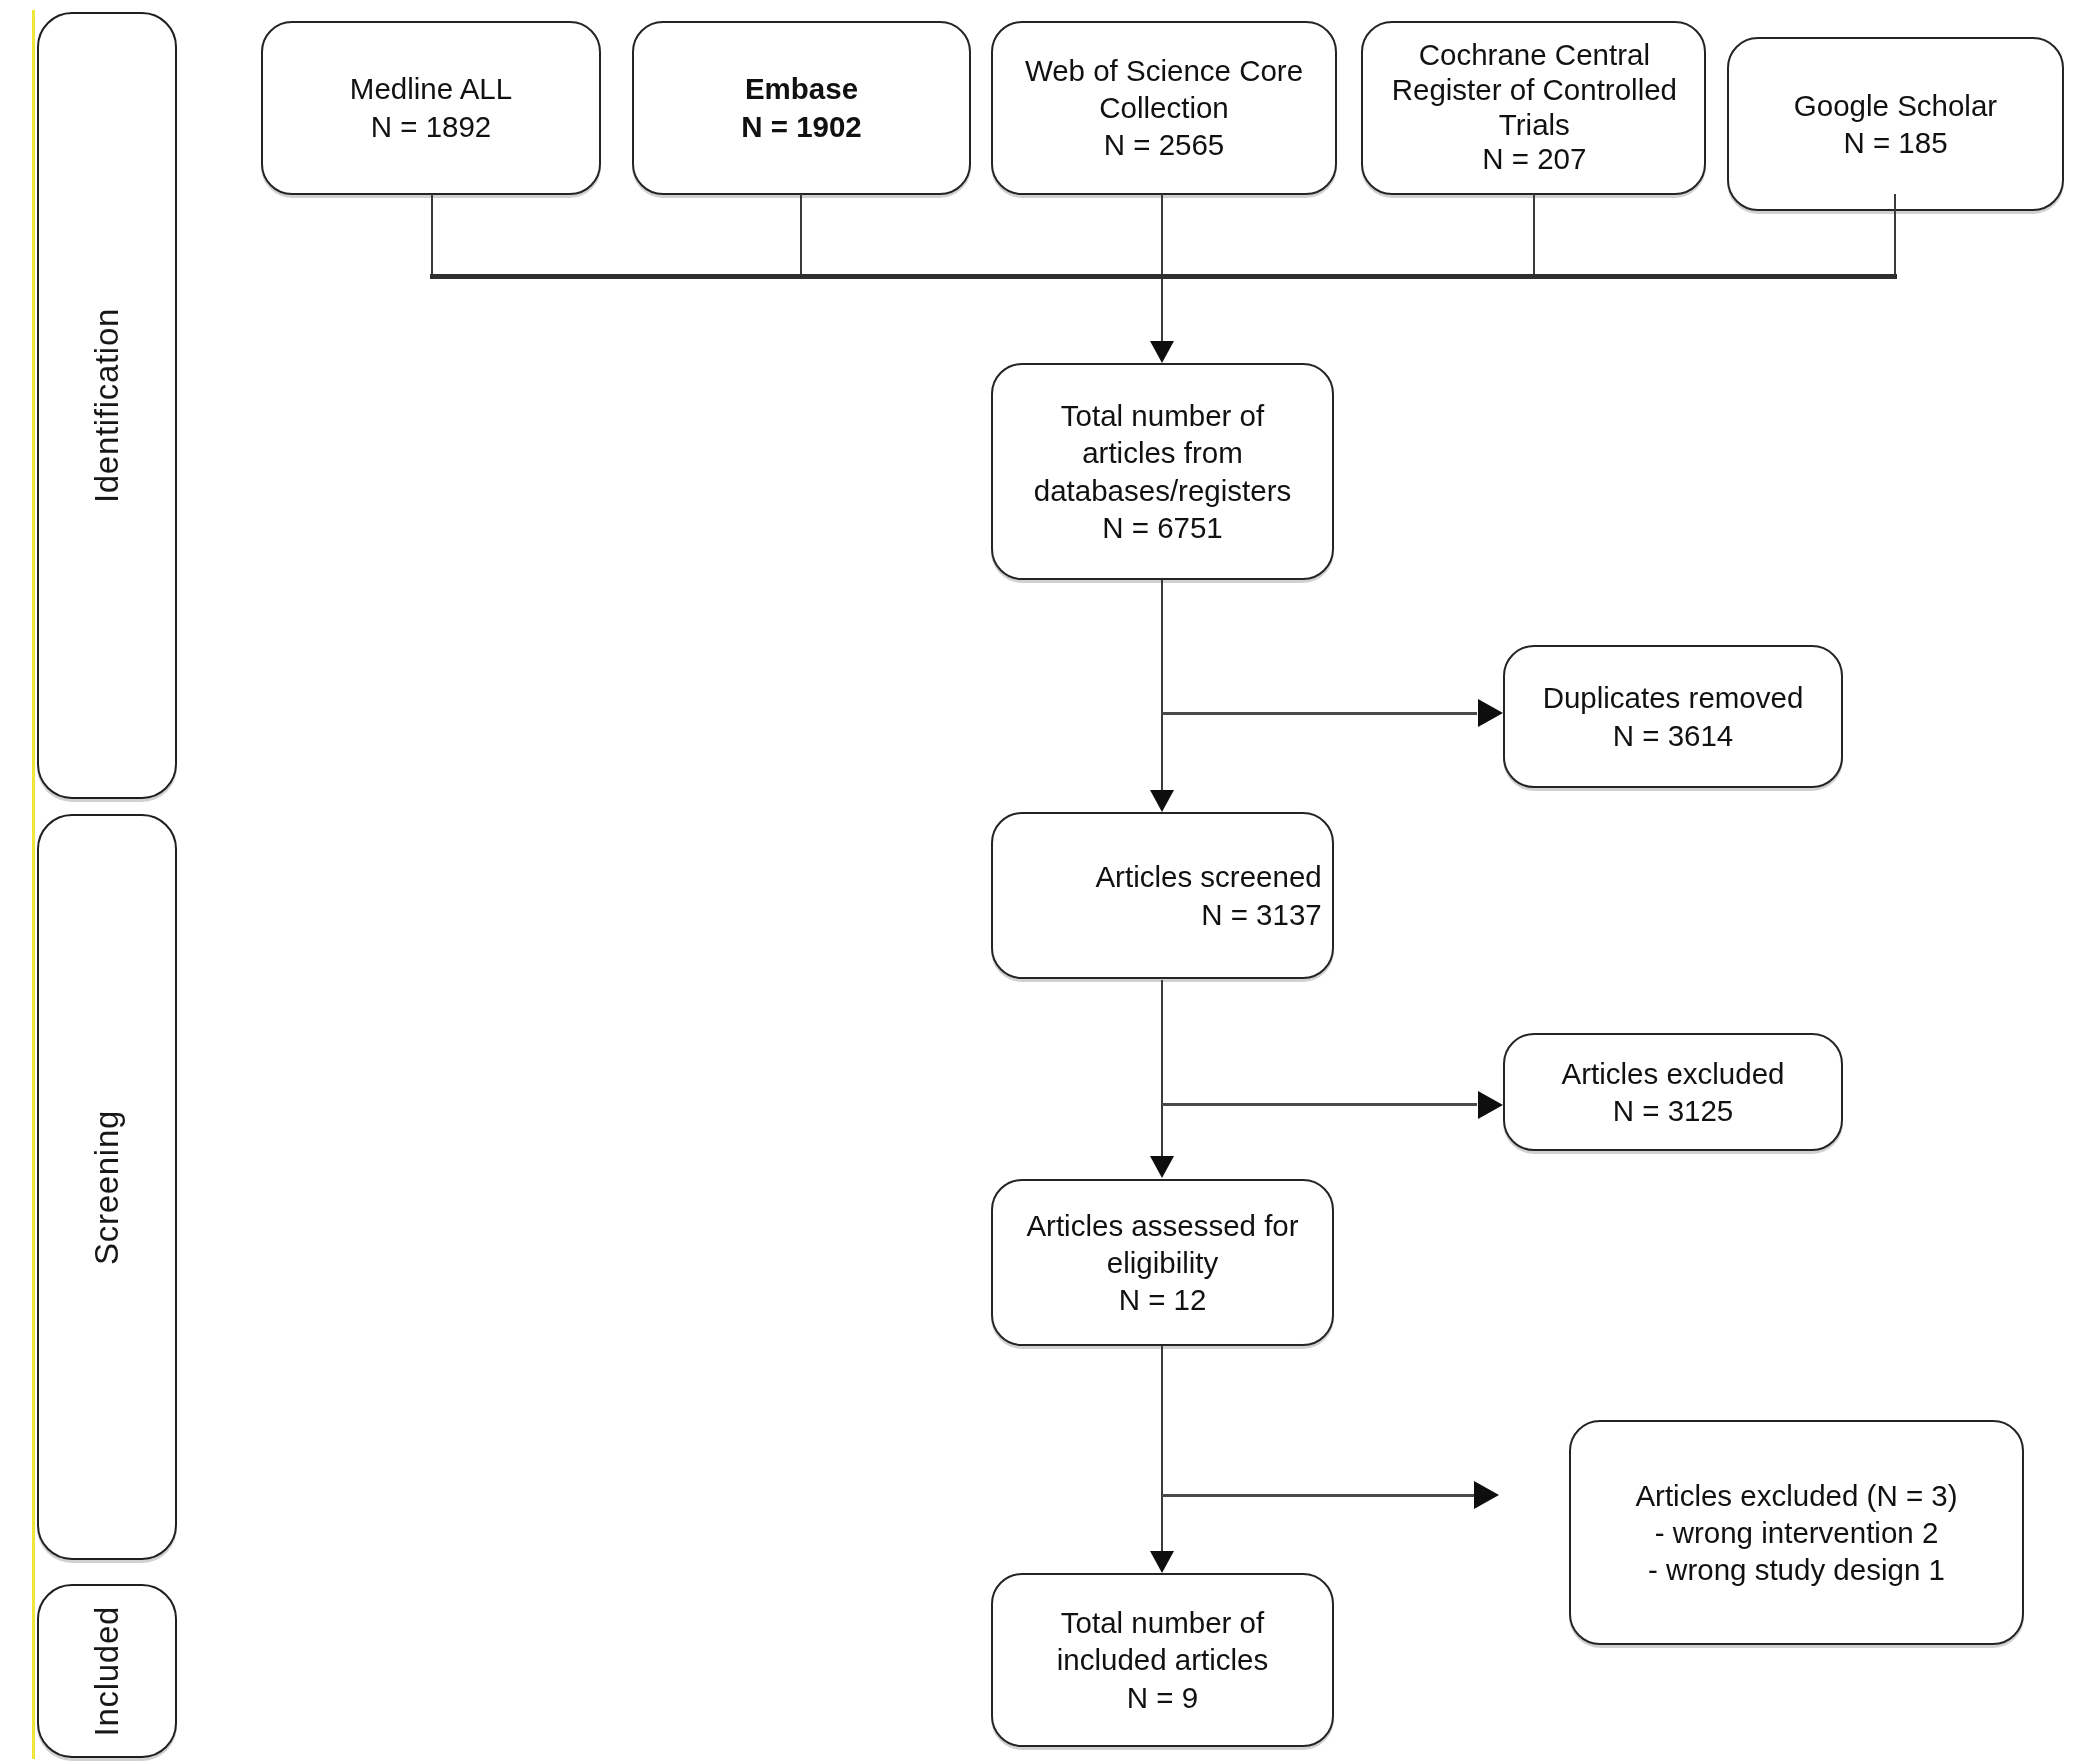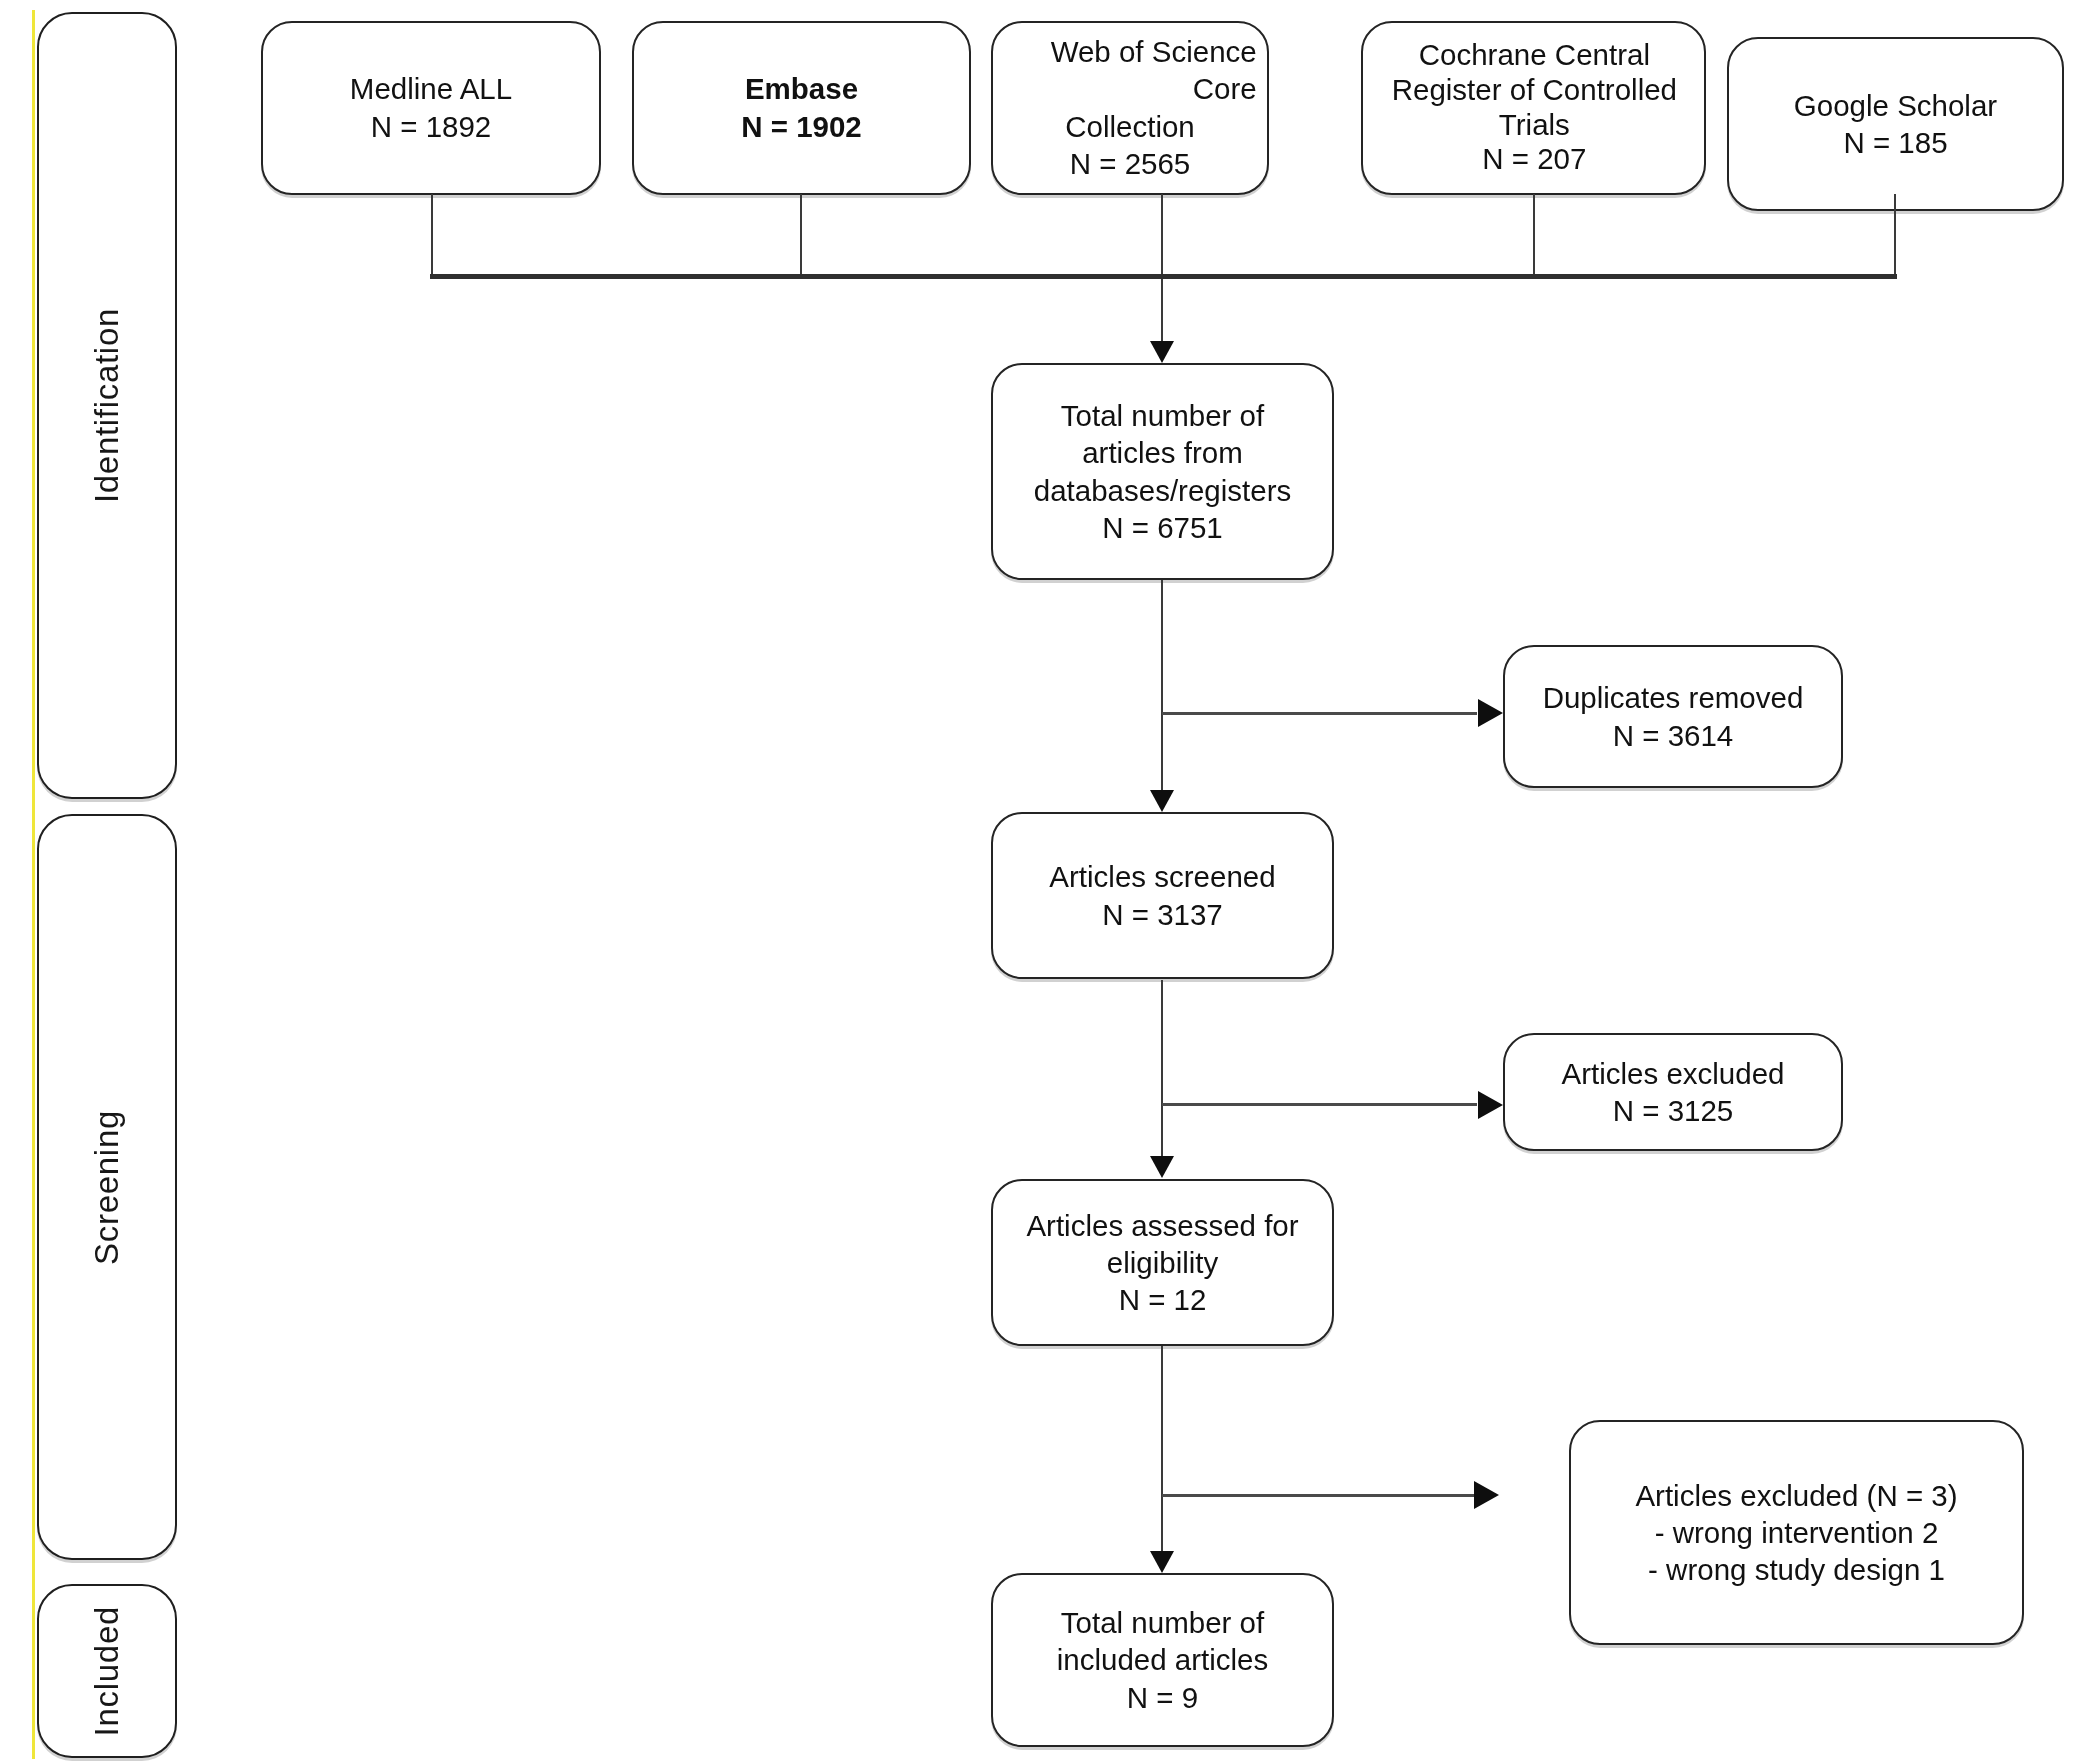--- a/index.html
+++ b/index.html
@@ -83,21 +83,21 @@
   </div>
 
   <div class="box" style="left:261px;top:20.6px;width:340px;height:174px;">
     <div>Medline ALL</div>
     <div>N = 1892</div>
   </div>
   <div class="box" style="left:632px;top:20.6px;width:339px;height:174px;font-weight:bold;">
     <div>Embase</div>
     <div>N = 1902</div>
   </div>
-  <div class="box" style="left:991px;top:20.6px;width:278px;height:174px;text-align:right;">
+  <div class="box" style="left:991px;top:20.6px;width:346px;height:174px;text-align:right;">
     <div>Web of Science Core</div>
     <div>Collection</div>
     <div>N = 2565</div>
   </div>
   <div class="box" style="left:1361px;top:20.6px;width:345px;height:174px;line-height:1.18;padding-left:12px;">
     <div>Cochrane Central</div>
     <div>Register of Controlled</div>
     <div>Trials</div>
     <div>N = 207</div>
   </div>
@@ -116,21 +116,21 @@
 
   <div class="vline" style="left:1161px;top:279px;width:2.2px;height:62px;"></div>
   <div class="arrow-down" style="left:1150px;top:341px;"></div>
 
   <div class="box" style="left:991px;top:363px;width:343px;height:217px;">
     <div>Total number of</div>
     <div>articles from</div>
     <div>databases/registers</div>
     <div>N = 6751</div>
   </div>
-  <div class="box" style="left:991px;top:812px;width:343px;height:167px;">
+  <div class="box" style="left:991px;top:812px;width:343px;height:167px;align-items:flex-end;">
     <div>Articles screened</div>
     <div>N = 3137</div>
   </div>
   <div class="box" style="left:991px;top:1179px;width:343px;height:167px;">
     <div>Articles assessed for</div>
     <div>eligibility</div>
     <div>N = 12</div>
   </div>
   <div class="box" style="left:991px;top:1573px;width:343px;height:174px;">
     <div>Total number of</div>

